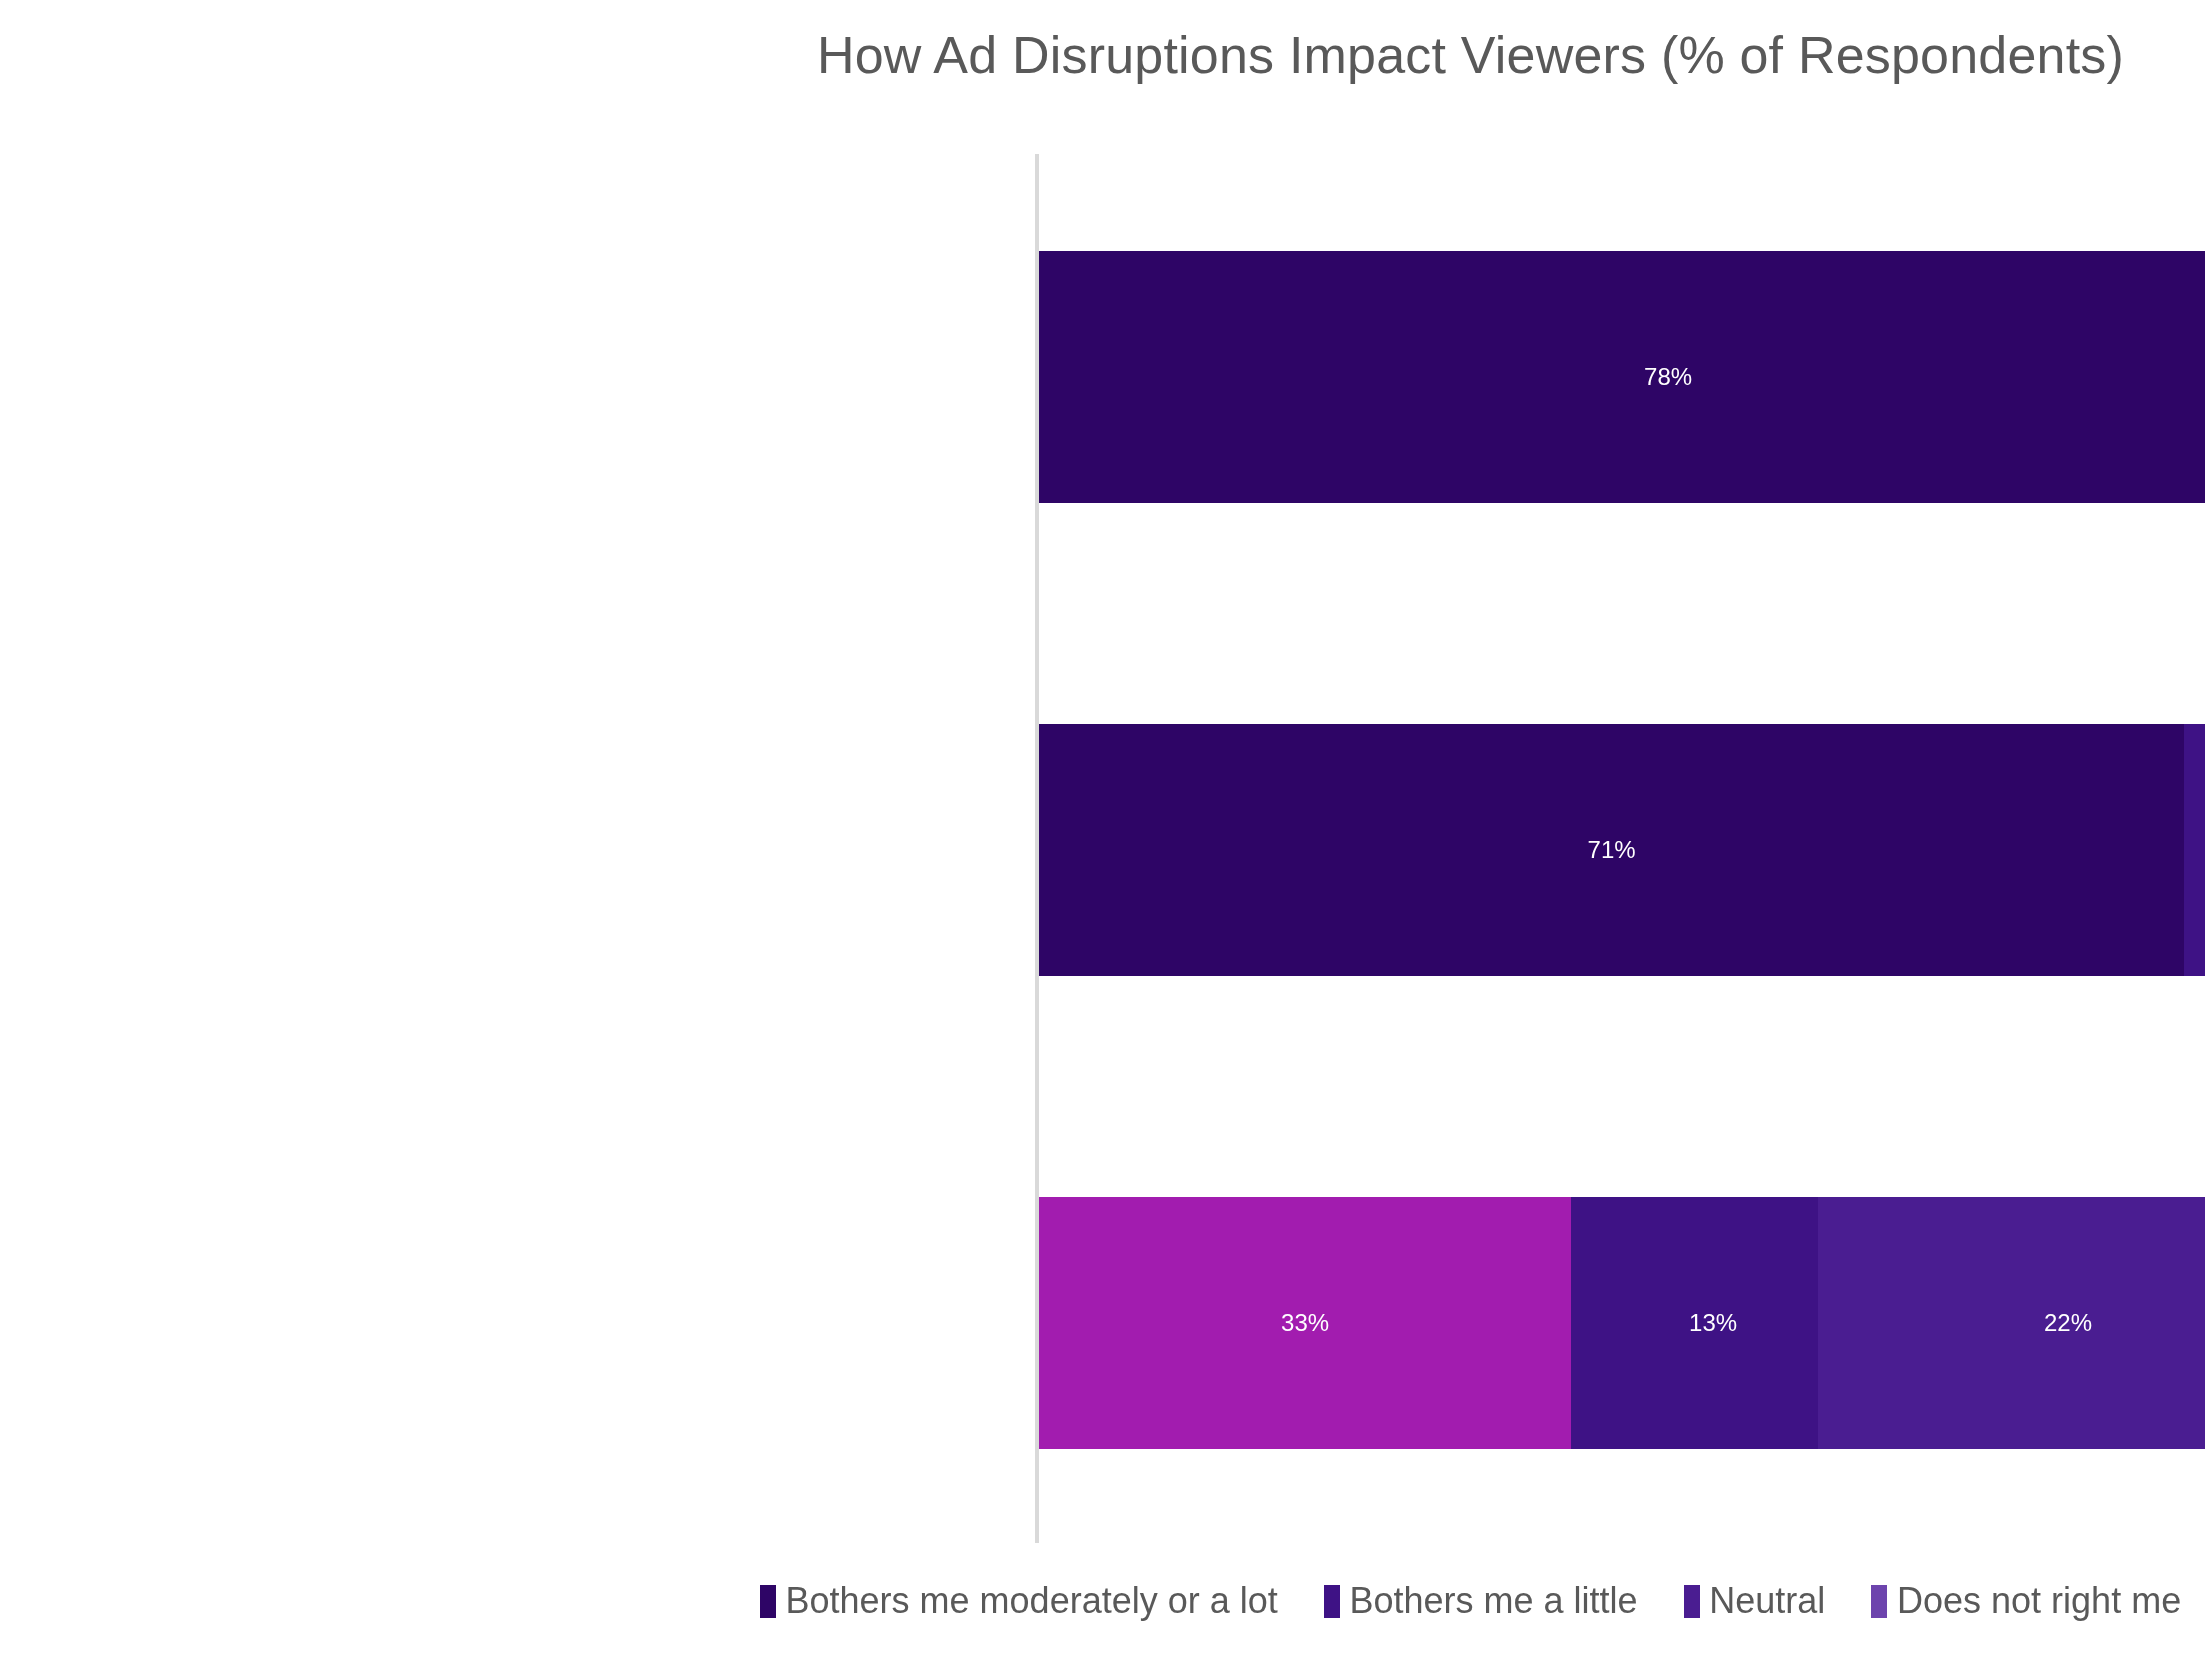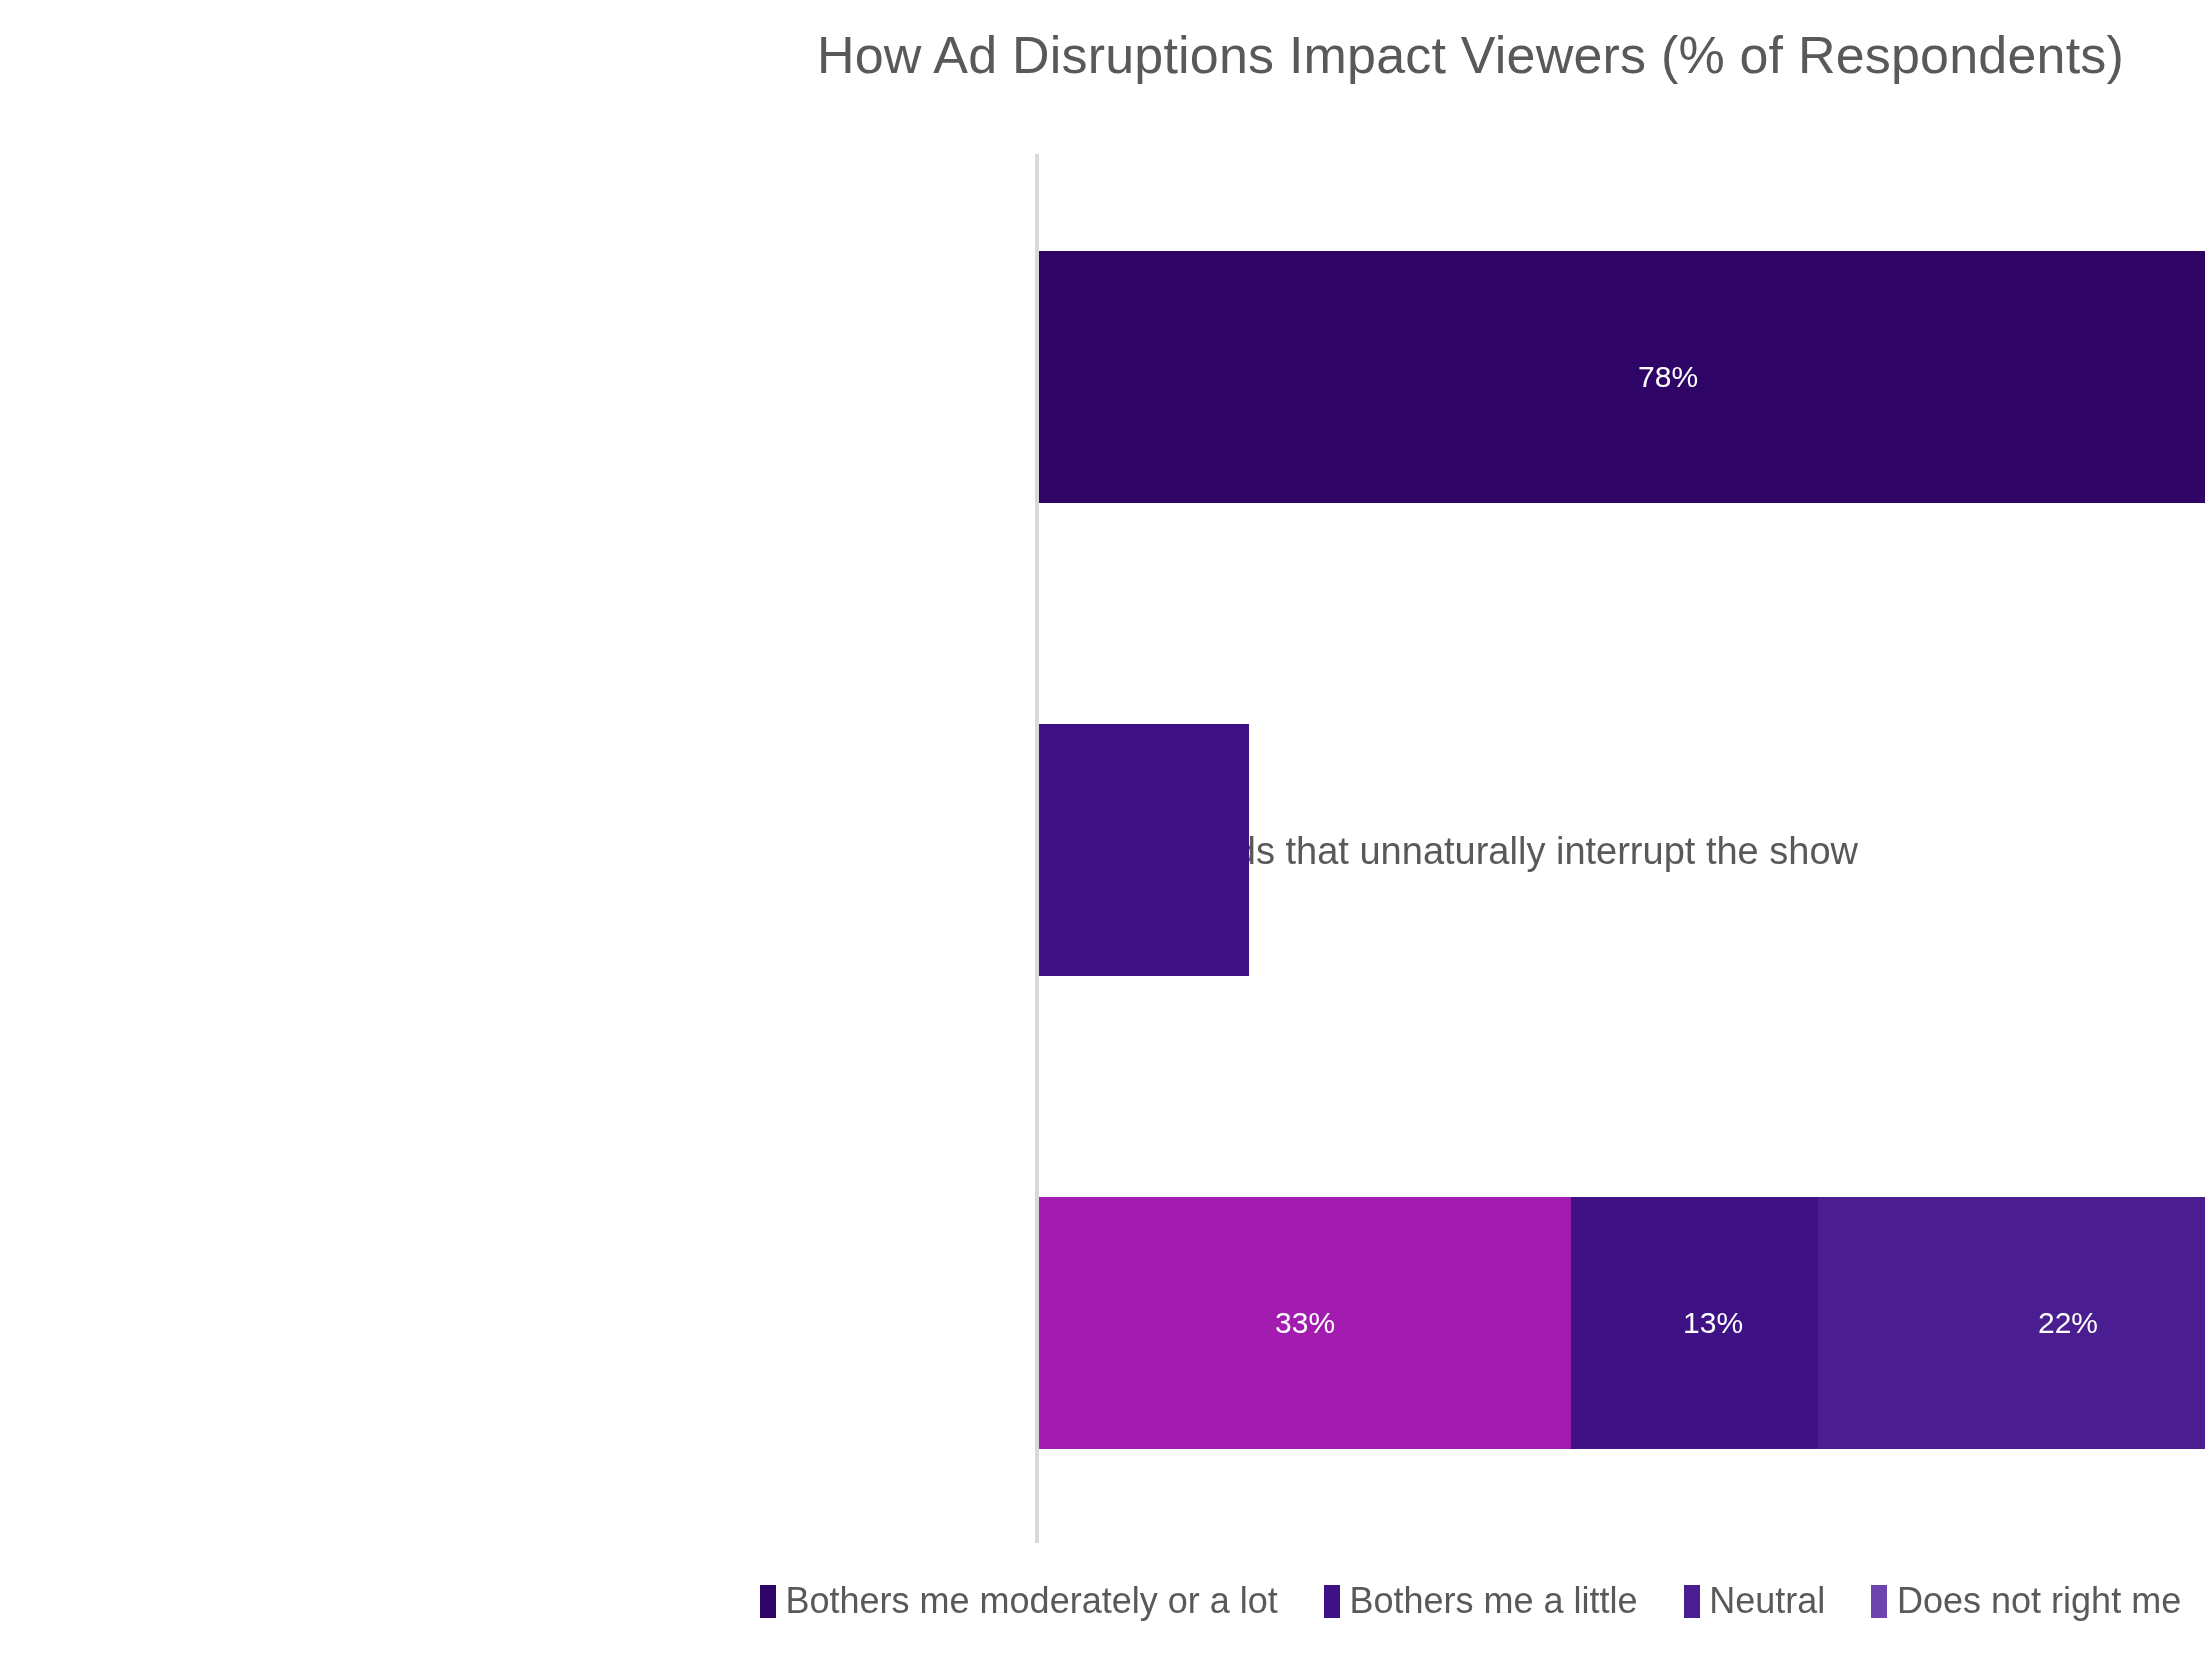--- a/index.html
+++ b/index.html
@@ -67,21 +67,21 @@
   .bar-seg {
     position: relative;
     height: 100%;
     display: flex;
     align-items: center;
     justify-content: center;
     overflow: hidden;
   }
   .seg-label {
     color: #ffffff;
-    font-size: 30px;
+    font-size: 24px;
     line-height: 1;
     font-weight: 400;
     white-space: nowrap;
   }
 
   
   .cat-label {
     position: absolute;
     right: 1083px;
     width: 1059px;
@@ -141,20 +141,23 @@
     <div id="axis-line"></div>
 
     <div class="bar-row" id="bar-row-0">
       <div class="bar-seg" style="width: 78%; background: rgb(46, 5, 102);">
         <span class="seg-label">78%</span>
       </div>
 
     </div>
 
     <div class="bar-row" id="bar-row-1">
+      <div class="bar-seg" style="width: 71%; background: rgb(46, 5, 102);">
+        <span class="seg-label">71%</span>
+      </div>
       <div class="bar-seg" style="width: 13%; background: rgb(62, 18, 133);">
         
       </div>
 
     </div>
 
     <div class="bar-row" id="bar-row-2">
       <div class="bar-seg" style="width: 33%; background: #a21caf;">
         <span class="seg-label">33%</span>
       </div>

